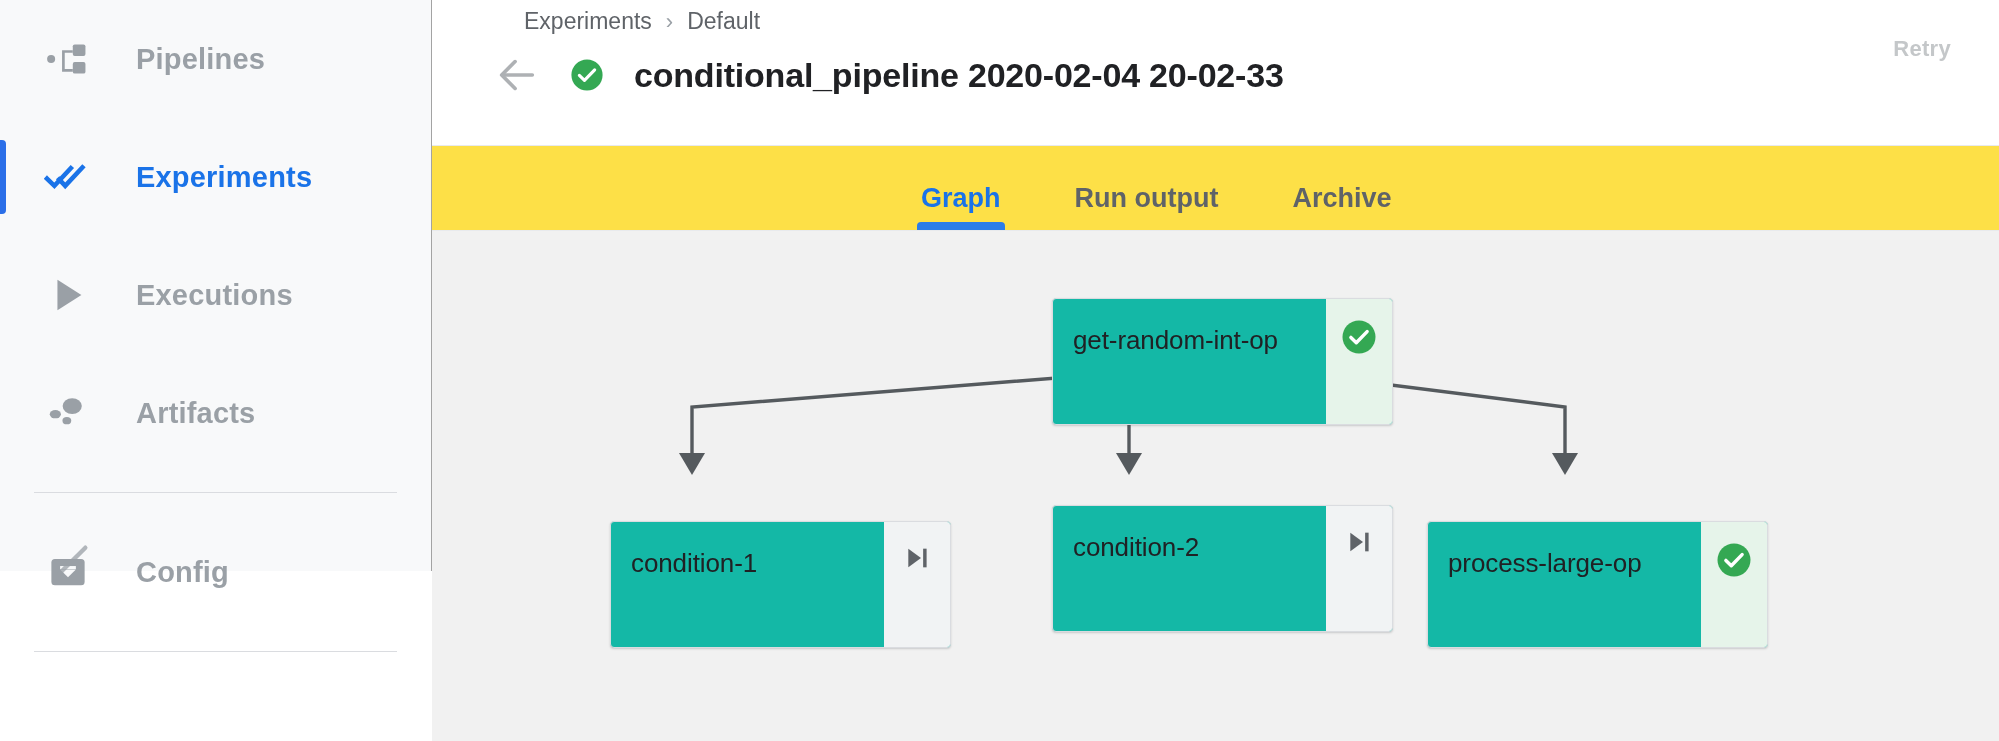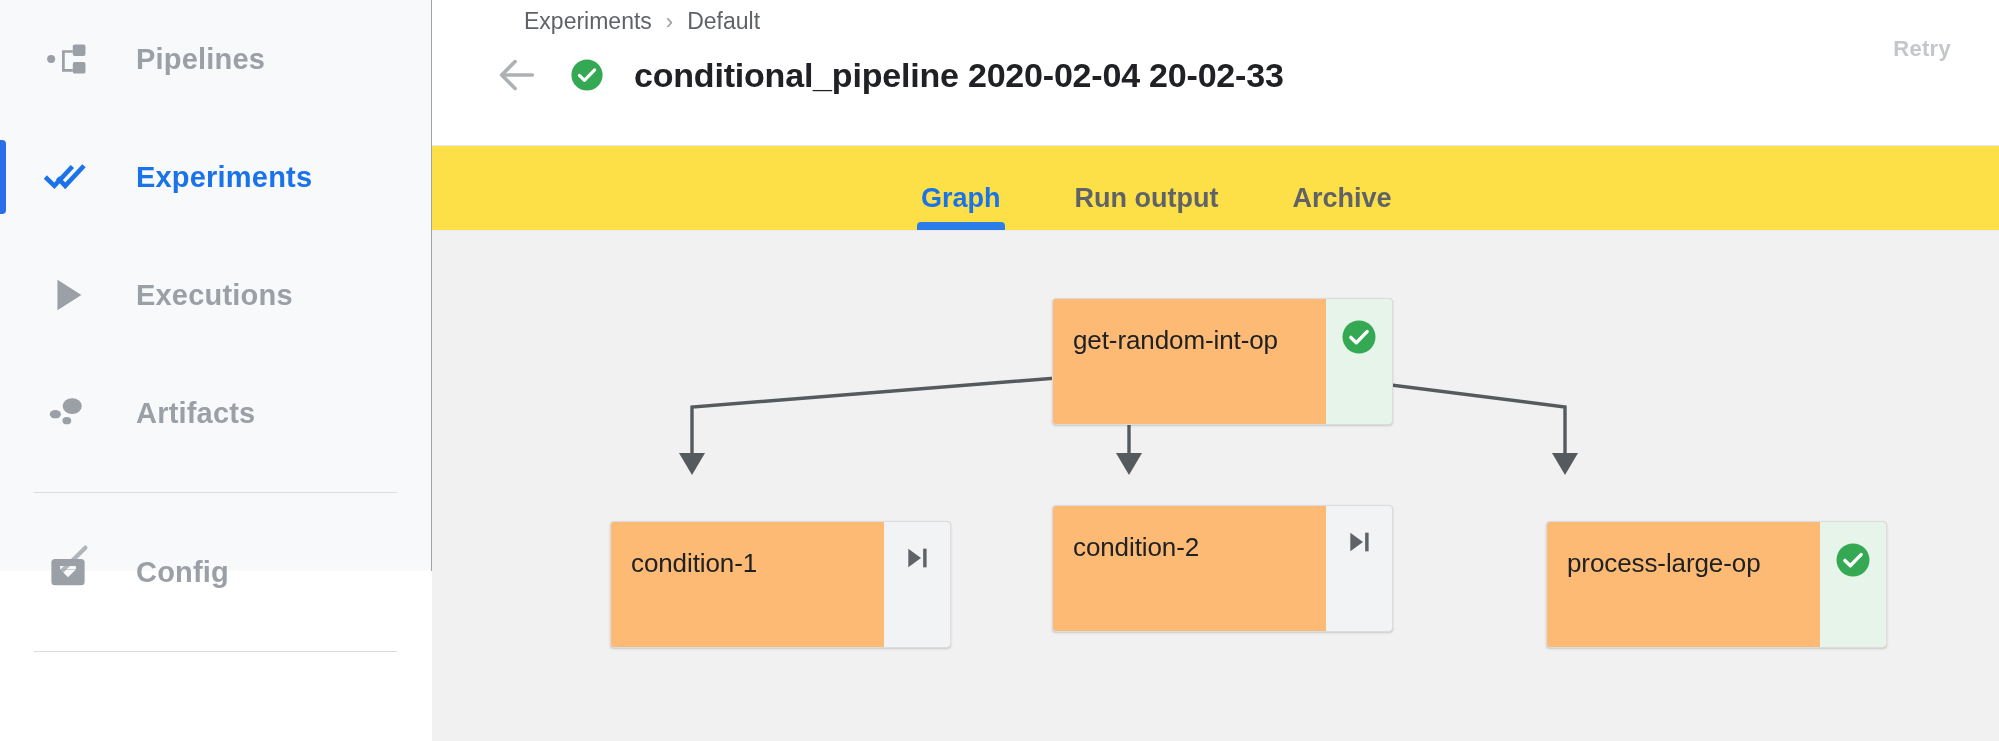--- a/index.html
+++ b/index.html
@@ -197,21 +197,21 @@
   .graph-svg {
     position: absolute;
     left: 0; top: 0;
     width: 100%;
     height: 100%;
     pointer-events: none;
   }
   .graph-node {
     position: absolute;
     display: flex;
-    background: #fdba74;
+    background: #14b8a6;
     border: 1px solid #dadce0;
     border-radius: 4px;
     box-shadow: 0 1px 2px rgba(60,64,67,.22);
     cursor: pointer;
     overflow: hidden;
   }
   .node-body {
     flex: 1 1 auto;
     display: flex;
     align-items: flex-start;
@@ -399,21 +399,21 @@
         <div class="node-status skipped">
           <span>
             <svg width="32" height="32" viewBox="0 0 24 24" fill="#5f6368">
               <path d="M5.5 5 L15 12 L5.5 19 Z"></path>
               <rect x="16.6" y="5" width="2.6" height="14"></rect>
             </svg>
           </span>
         </div>
       </div>
 
-      <div class="graph-node" style="left:1114px; top:290px; width:341px; height:127px;">
+      <div class="graph-node" style="left:995px; top:290px; width:341px; height:127px;">
         <div class="node-body">
           <span class="node-label">process-large-op</span>
         </div>
         <div class="node-status succeeded">
           <span>
             <svg width="36" height="36" viewBox="0 0 24 24">
               <circle cx="12" cy="12" r="11" fill="#34a853"></circle>
               <path d="M6.6 12.3 L10.2 15.8 L17.4 8.4" fill="none" stroke="#ffffff" stroke-width="2.3" stroke-linecap="round" stroke-linejoin="round"></path>
             </svg>
           </span>

